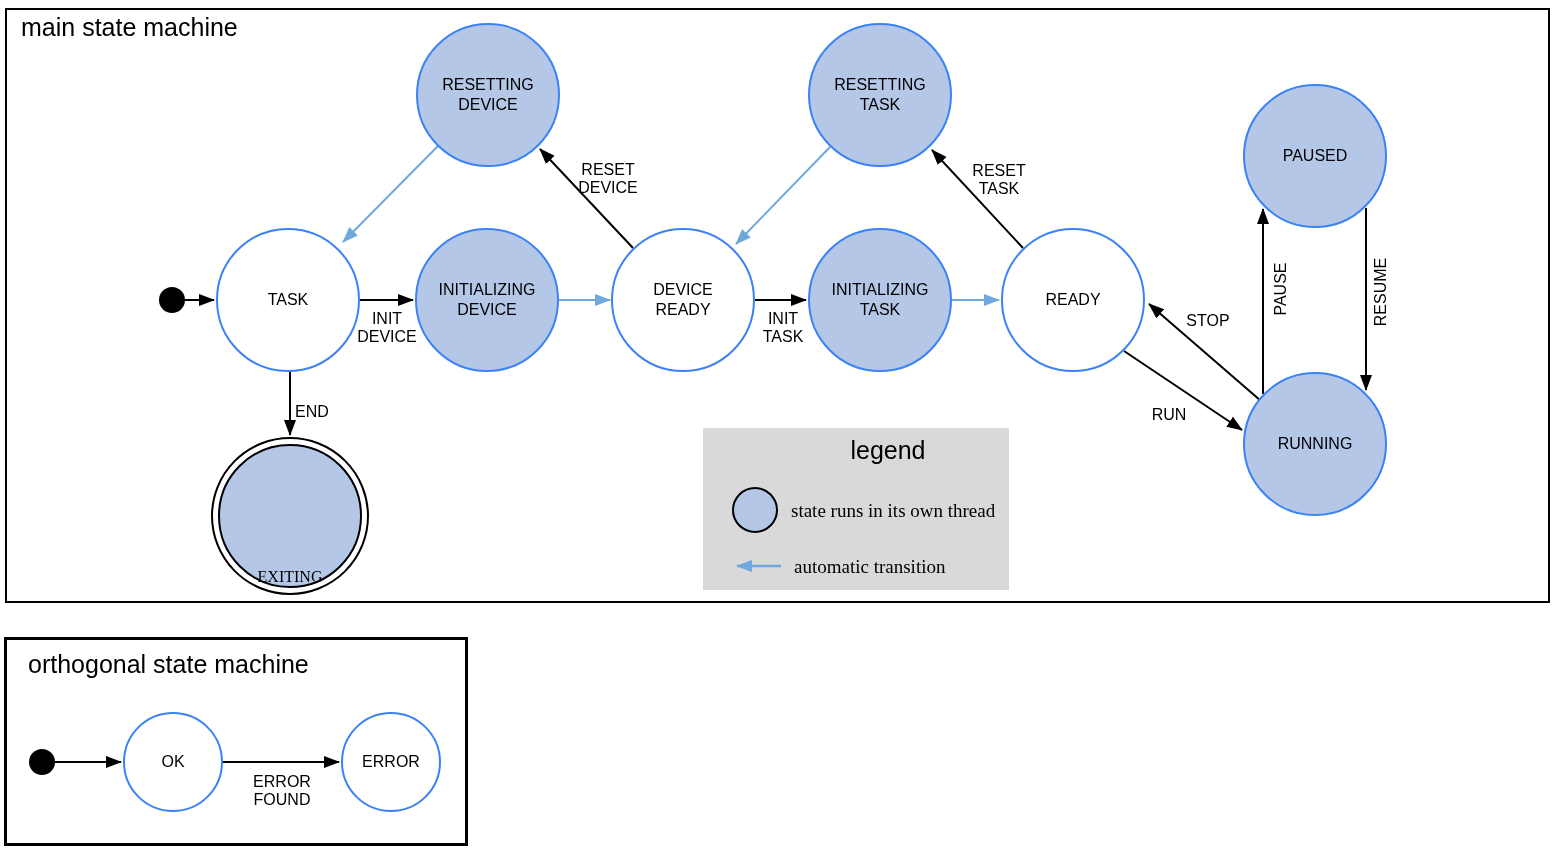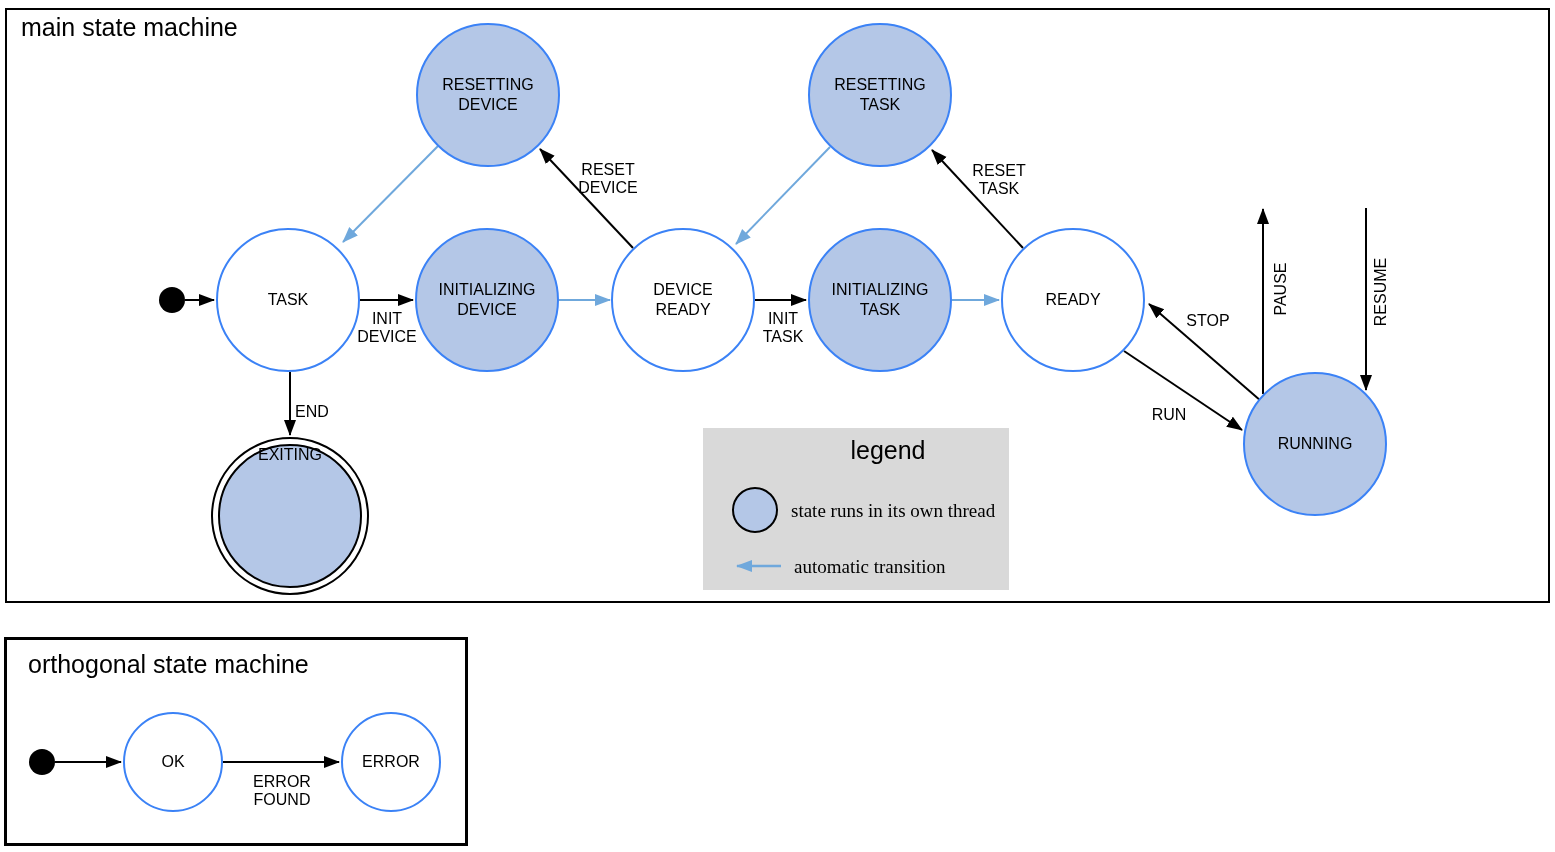--- a/index.html
+++ b/index.html
@@ -15,22 +15,22 @@
 
   .st{position:absolute;width:144px;height:144px;border:2px solid #3b82f6;border-radius:50%;
       background:#fff;display:flex;align-items:center;justify-content:center;
       box-sizing:border-box;z-index:3;}
   .st.threaded{background:#b4c7e7;}
   .st .lbl{font-size:16px;line-height:1.22;text-align:center;white-space:pre-line;}
 
   .st-final-outer{position:absolute;width:158px;height:158px;border:2px solid #000;border-radius:50%;
       background:#fff;box-sizing:border-box;z-index:3;}
   .st-final-inner{position:absolute;left:5px;top:5px;right:5px;bottom:5px;border:2px solid #000;
-      border-radius:50%;background:#b4c7e7;display:flex;align-items:flex-start;justify-content:center;
-      box-sizing:border-box;}
+      border-radius:50%;background:#b4c7e7;display:flex;align-items:flex-end;justify-content:center;
+      box-sizing:border-box;font-family:Liberation Serif, serif;}
 
   .st.small{width:100px;height:100px;}
 
   .init-dot{position:absolute;width:26px;height:26px;border-radius:50%;background:#000;z-index:3;}
 
   .tlbl{position:absolute;font-size:16px;line-height:1.15;text-align:center;white-space:pre-line;
         transform:translate(-50%,-50%);z-index:3;}
   .tlbl.rot{transform:translate(-50%,-50%) rotate(-90deg);}
 
   #legend{position:absolute;left:703px;top:428px;width:306px;height:162px;background:#d9d9d9;z-index:3;}
@@ -100,20 +100,23 @@
     <span class="lbl">RESETTING
 TASK</span>
   </div>
   <div class="st threaded" style="left:808px;top:228px;">
     <span class="lbl">INITIALIZING
 TASK</span>
   </div>
   <div class="st" style="left:1001px;top:228px;">
     <span class="lbl">READY</span>
   </div>
+  <div class="st threaded" style="left:1243px;top:84px;">
+    <span class="lbl">PAUSED</span>
+  </div>
   <div class="st threaded" style="left:1243px;top:372px;">
     <span class="lbl">RUNNING</span>
   </div>
   <div class="st-final-outer" style="left:211px;top:437px;">
     <div class="st-final-inner">
       <span class="lbl">EXITING</span>
     </div>
   </div>
 
   <div class="tlbl" style="left:387px;top:328px;">INIT

